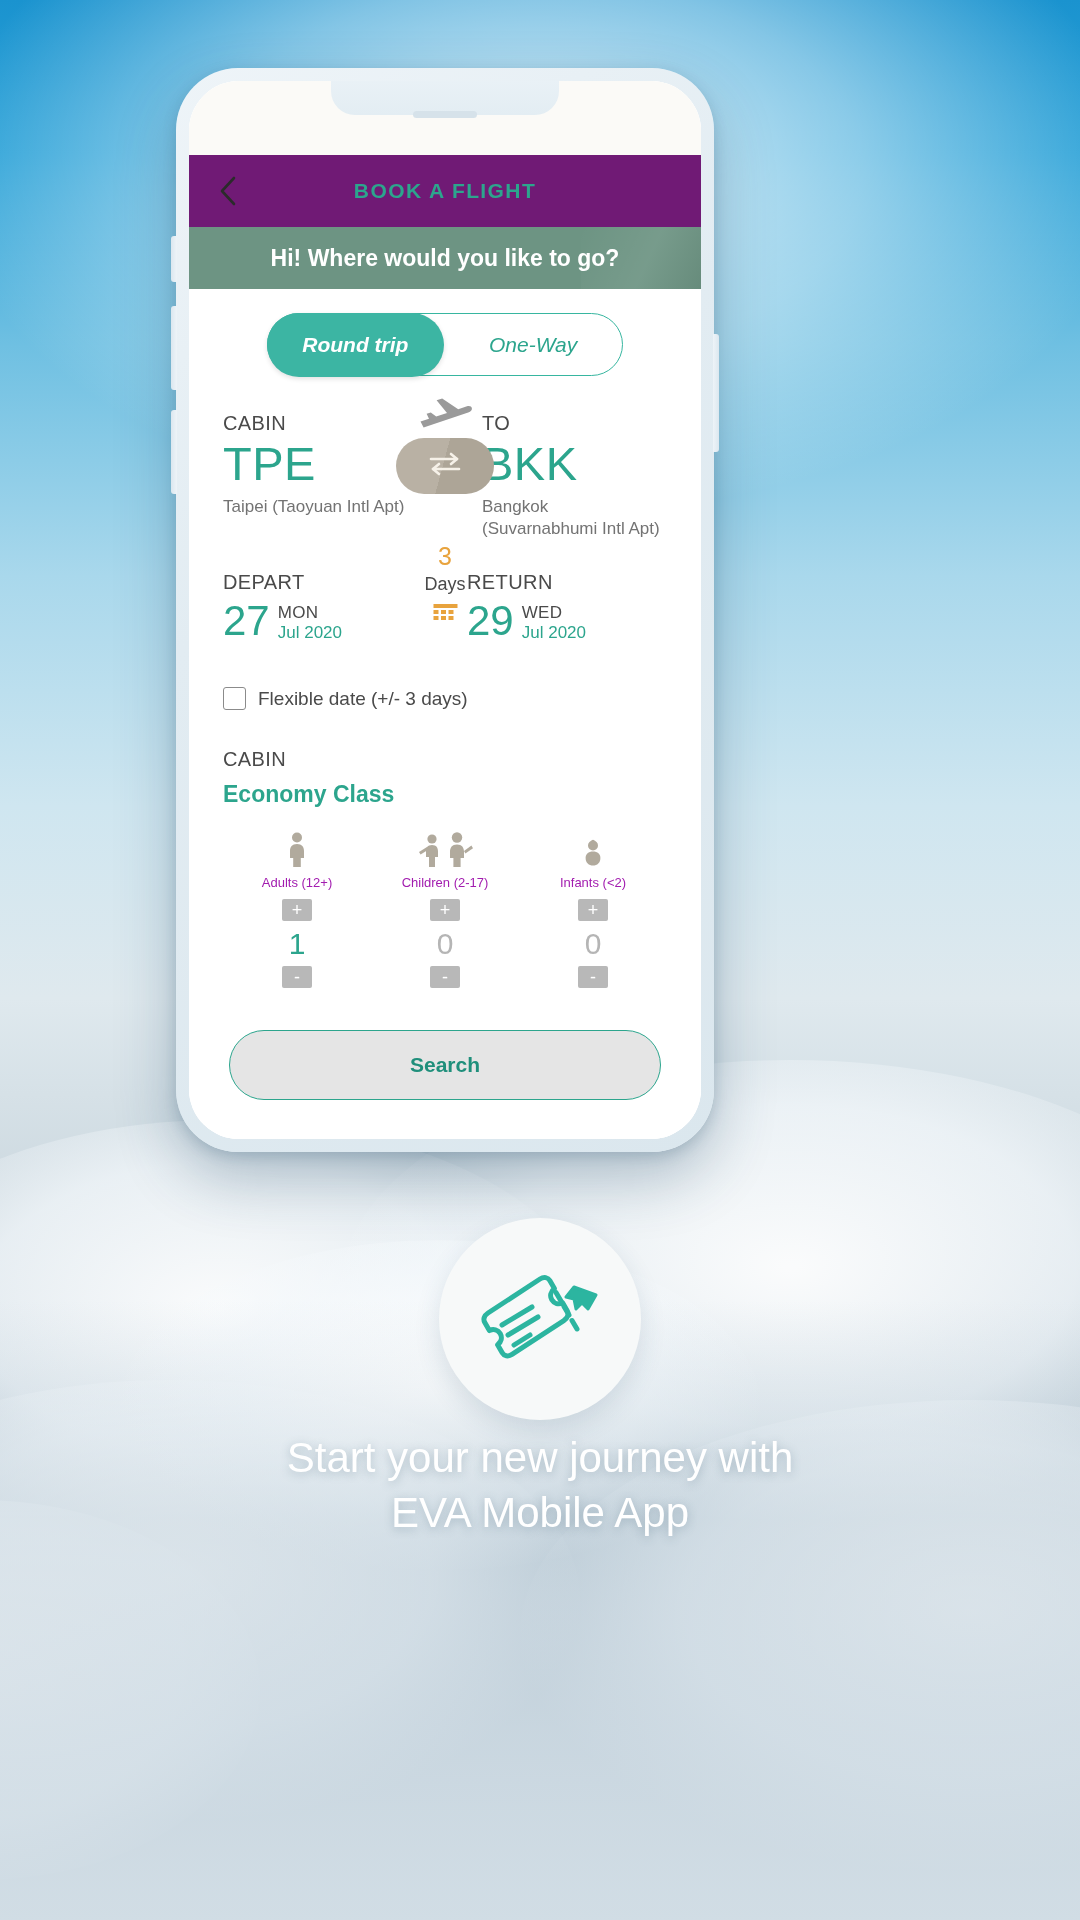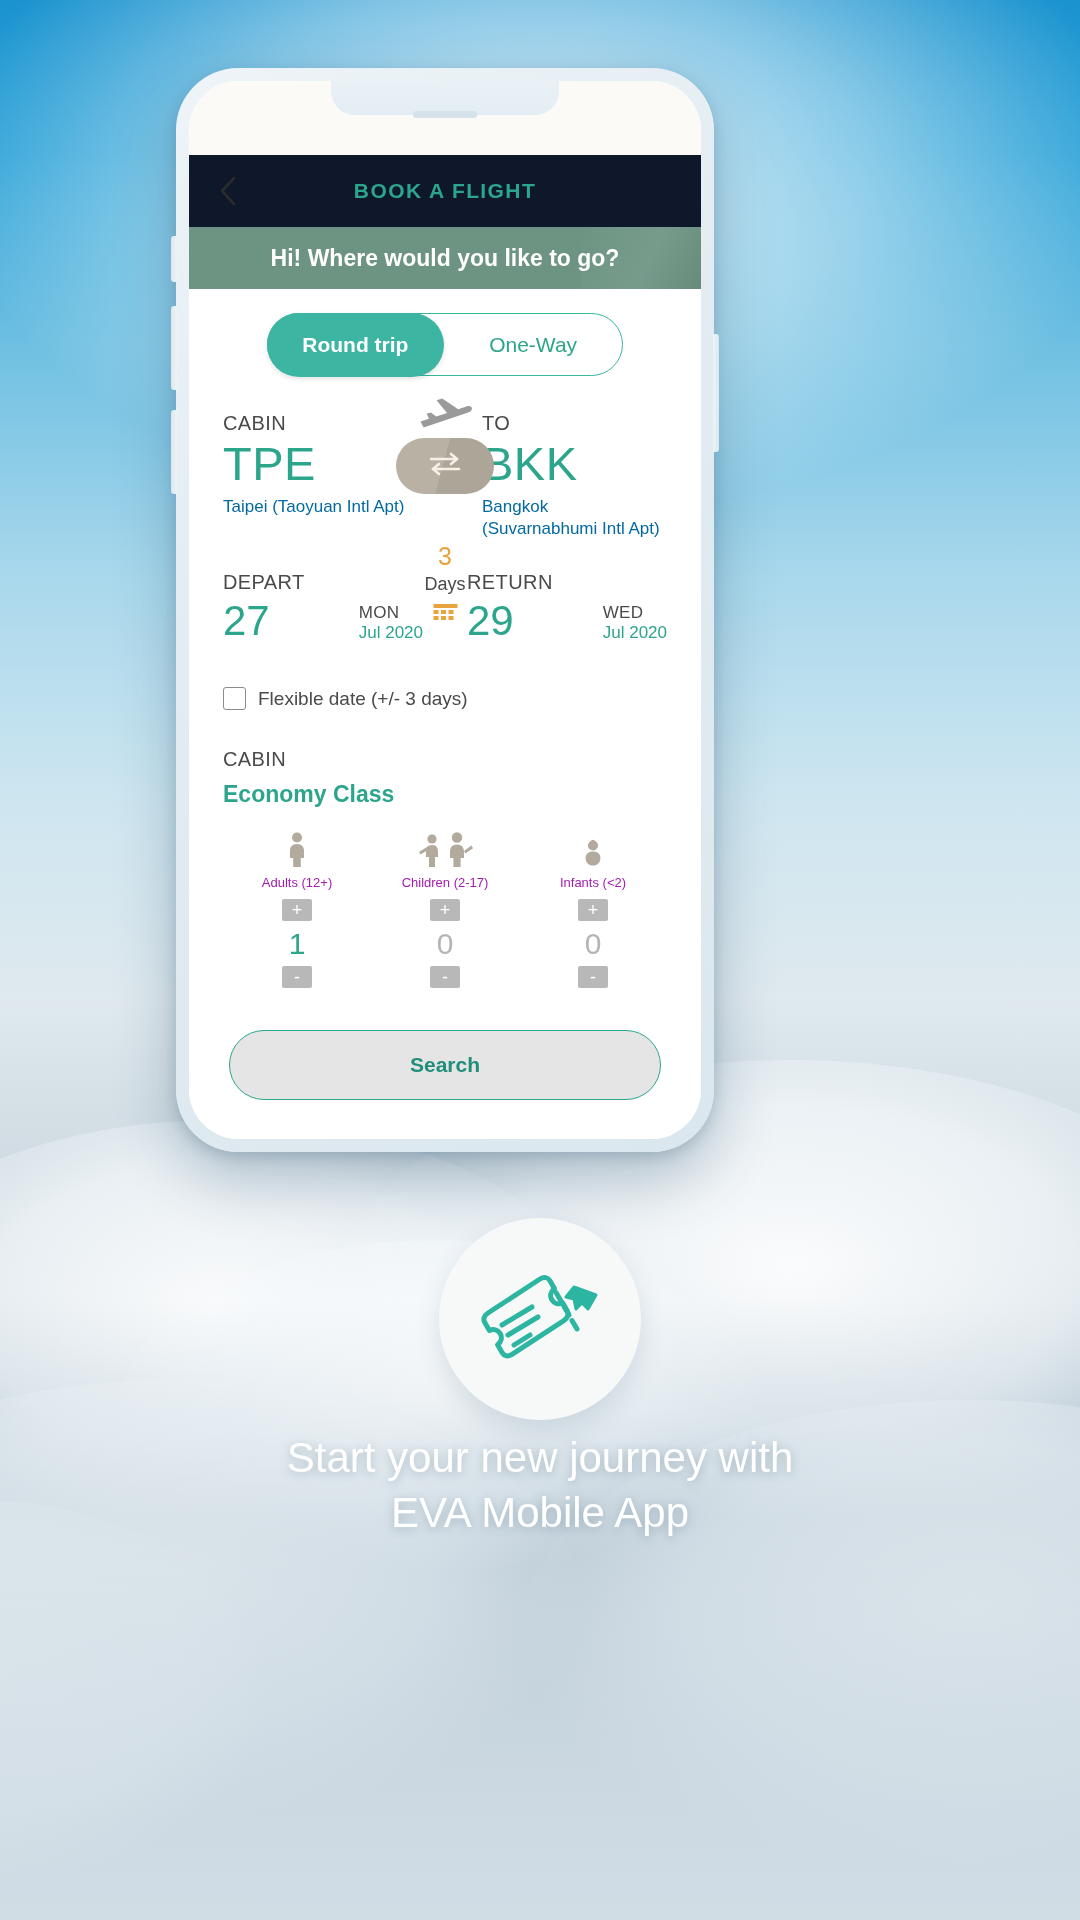--- a/index.html
+++ b/index.html
@@ -77,21 +77,21 @@
   }
 
   
   .screen {
     position: absolute; inset: 0;
     background: #ffffff;
     display: flex; flex-direction: column;
   }
   .statusbar { height: 74px; background: #fbfaf7; flex: none; }
   .appbar {
-    flex: none; height: 72px; background: #0f172a;
+    flex: none; height: 72px; background: #701a75;
     display: flex; align-items: center; position: relative;
   }
   .back-btn {
     position: absolute; left: 22px; top: 50%; transform: translateY(-50%);
     width: 34px; height: 34px; display: flex; align-items: center; justify-content: center;
     cursor: pointer;
   }
   .back-btn svg { display: block; }
   .appbar-title {
     width: 100%; text-align: center;
@@ -114,59 +114,59 @@
 
   
   .segment {
     width: 356px; height: 63px; margin: 0 auto 12px auto;
     border: 1.6px solid #37b6a0; border-radius: 34px;
     display: flex; align-items: stretch; background: #fff; overflow: visible;
     position: relative;
   }
   .seg-btn {
     flex: 1; display: flex; align-items: center; justify-content: center;
-    font-size: 21px; cursor: pointer; border-radius: 34px;
+    font-size: 21px; cursor: pointer; border-radius: 34px; font-style: italic;
   }
   .seg-btn.active {
     background: #3cb5a3; color: #ffffff; font-weight: 600;
     margin: -1.5px 0 -1.5px -1.5px;
     box-shadow: 0 2px 5px rgba(0,0,0,0.12);
   }
   .seg-btn.inactive { color: #2ca58d; }
 
   
   .route {
     display: flex; align-items: flex-start; padding-top: 24px; position: relative;
   }
   .route-col { width: 185px; }
   .route-col.to { text-align: left; margin-left: auto; }
   .route-label { font-size: 20px; color: #4a4a4a; letter-spacing: 0.4px; }
   .route-code {
     font-size: 47px; color: #2ca58d; line-height: 1.08; margin-top: 4px; letter-spacing: 0.5px;
   }
   .route-city {
-    font-size: 17px; color: #0369a1; line-height: 1.32; margin-top: 6px;
+    font-size: 17px; color: #737373; line-height: 1.32; margin-top: 6px;
   }
   .route-mid {
     position: absolute; left: 50%; transform: translateX(-50%); top: 8px;
     width: 120px; display: flex; flex-direction: column; align-items: center;
   }
   .plane-ico { color: #9a9a9a; margin-bottom: 4px; }
   .swap-btn {
     width: 98px; height: 56px; border-radius: 30px;
     background: linear-gradient(105deg,#b9b1a4 0%, #b9b1a4 48%, #ada597 48%, #ada597 100%);
     display: flex; align-items: center; justify-content: center; cursor: pointer;
   }
 
   
   .dates { display: flex; align-items: flex-start; padding-top: 30px; position: relative; }
   .date-col { width: 200px; }
   .date-col.ret { margin-left: auto; }
   .date-label { font-size: 20px; color: #4a4a4a; letter-spacing: 0.4px; }
-  .date-row { display: flex; align-items: flex-start; margin-top: 6px; justify-content: space-between; }
+  .date-row { display: flex; align-items: flex-start; margin-top: 6px; }
   .date-day { font-size: 42px; color: #2ca58d; line-height: 1; }
   .date-side { margin-left: 8px; padding-top: 3px; }
   .date-dow { font-size: 17px; color: #4a4a4a; line-height: 1.15; letter-spacing: 0.3px; }
   .date-my { font-size: 17px; color: #2ca58d; line-height: 1.25; }
   .days-mid {
     position: absolute; left: 50%; transform: translateX(-50%); top: 2px;
     display: flex; flex-direction: column; align-items: center;
   }
   .days-num { font-size: 25px; color: #e8a33d; line-height: 1.1; }
   .days-word { font-size: 18px; color: #4a4a4a; margin-top: 4px; }

